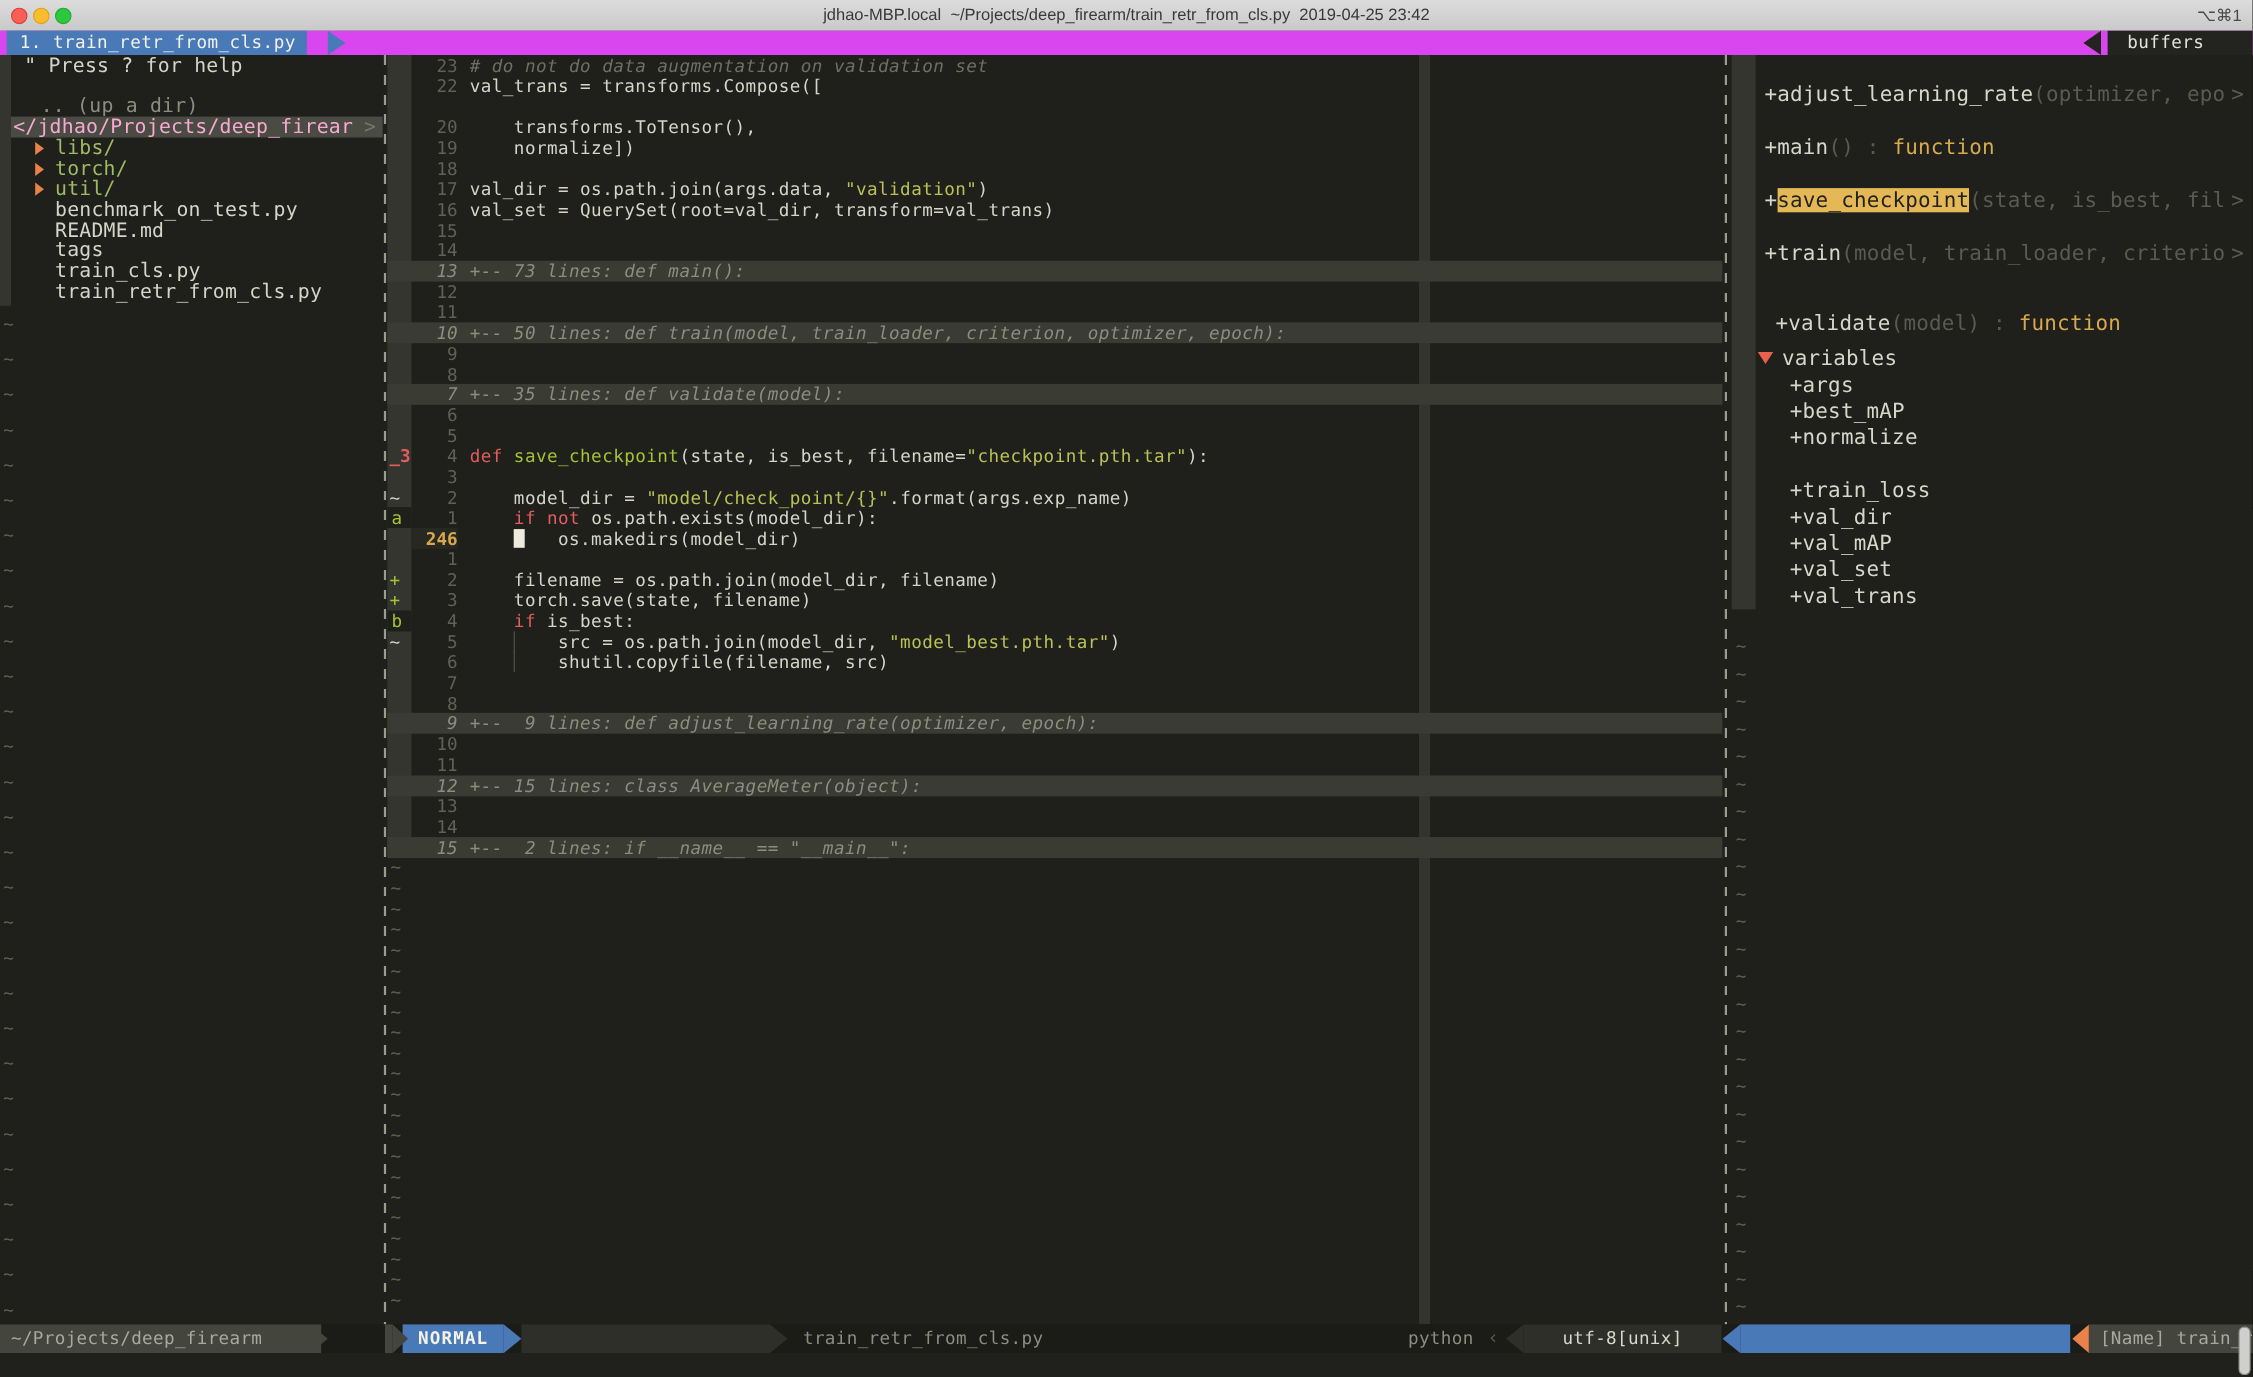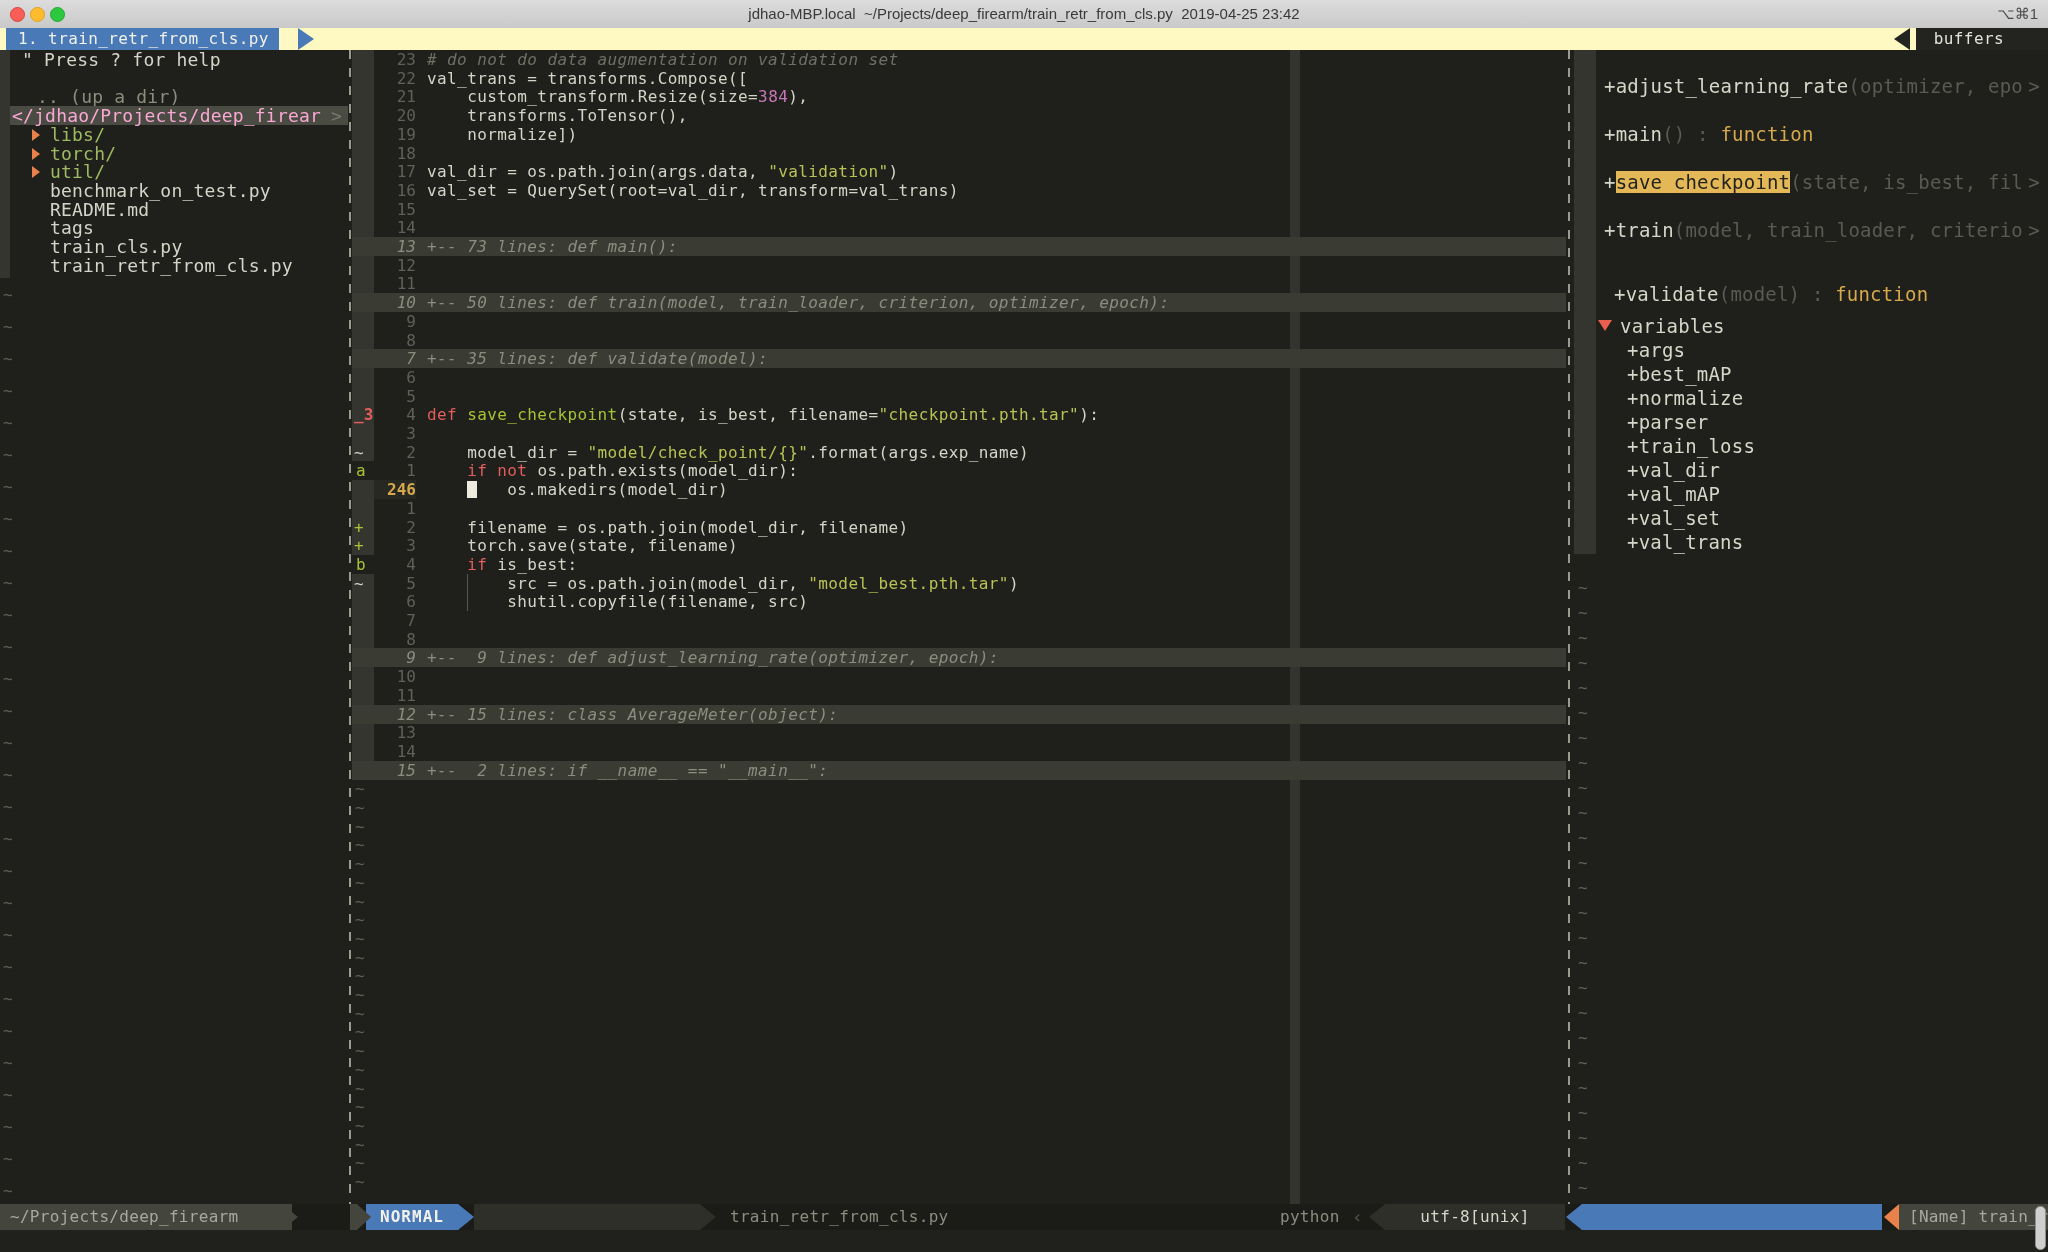--- a/index.html
+++ b/index.html
@@ -7,21 +7,21 @@
           font-family:"DejaVu Sans Mono",monospace;}
   .abs{position:absolute;}
   .mono{font:16px/19px "DejaVu Sans Mono",monospace;letter-spacing:.4px;white-space:pre;}
   
   #titlebar{left:0;top:0;width:2048px;height:28px;background:linear-gradient(#dcdcdc,#c9c9c9);
             border-bottom:1px solid #a2a2a2;}
   .tl{top:7px;width:13px;height:13px;border-radius:50%;}
   #titletext{width:100%;text-align:center;top:5px;font:15px "Liberation Sans",sans-serif;color:#3a3a3a;}
   #titleshortcut{right:10px;top:5px;font:15px "Liberation Sans",sans-serif;color:#4a4a4a;}
   
-  #tabline{left:0;top:28px;width:2048px;height:22px;background:#fef9c3;}
+  #tabline{left:0;top:28px;width:2048px;height:22px;background:#d946ef;}
   #tab1{left:6px;top:0;height:22px;background:#4a79b8;color:#f0f1e8;padding:0 10px 0 12px;}
   #tab1 span{display:inline-block;font:16px/22px "DejaVu Sans Mono",monospace;letter-spacing:.4px;}
   #tab1tip{left:298px;top:0;width:0;height:0;border-top:11px solid transparent;border-bottom:11px solid transparent;border-left:16px solid #4a79b8;}
   #buffers{right:0;top:0;height:22px;background:#23241f;color:#e2e3d8;padding:0 44px 0 18px;font:16px/22px "DejaVu Sans Mono",monospace;letter-spacing:.4px;}
   #bufferstip{right:138px;top:0;width:0;height:0;border-top:11px solid transparent;border-bottom:11px solid transparent;border-right:16px solid #23241f;}
   
   .vsep{top:50px;width:2px;height:1154px;
         background:repeating-linear-gradient(#9a9c90 0 9px,transparent 9px 18px);}
   
   #nerdtree{left:0;top:50px;width:348px;height:1154px;overflow:hidden;}
@@ -134,24 +134,20 @@
     <div class="ccol abs"></div>
     <div class="abs signstrip" style="left:0;top:0;width:22px;height:729px;"></div>
   <div class="row" style="top:0px;">
         <span class="num">23</span>
         <span class="mono etext" style="position:absolute;left:75px;"><span class="cc"># do not do data augmentation on validation set</span></span>
       </div>
       <div class="row" style="top:18.7px;">
         <span class="num">22</span>
         <span class="mono etext" style="position:absolute;left:75px;"><span class="cw">val_trans = transforms.Compose([</span></span>
       </div>
-      <div class="row" style="top:37.4px;">
-        <span class="num">21</span>
-        <span class="mono etext" style="position:absolute;left:75px;"><span class="cw">    custom_transform.Resize(size=</span><span class="cp">384</span><span class="cw">),</span></span>
-      </div>
       <div class="row" style="top:56.099999999999994px;">
         <span class="num">20</span>
         <span class="mono etext" style="position:absolute;left:75px;"><span class="cw">    transforms.ToTensor(),</span></span>
       </div>
       <div class="row" style="top:74.8px;">
         <span class="num">19</span>
         <span class="mono etext" style="position:absolute;left:75px;"><span class="cw">    normalize])</span></span>
       </div>
       <div class="row" style="top:93.5px;">
         <span class="num">18</span>
@@ -333,21 +329,20 @@
     <div class="abs signstrip" style="left:0;top:0;width:22px;height:504px;"></div>
   <div class="tgrow tg" style="top:24px;"><span style="position:absolute;left:30px;"><span class="tg-name">+</span><span class="tg-name">adjust_learning_rate</span><span class="tg-sig">(optimizer, epo</span></span><span class="tg-trunc">&gt;</span></div>
       <div class="tgrow tg" style="top:72px;"><span style="position:absolute;left:30px;"><span class="tg-name">+</span><span class="tg-name">main</span><span class="tg-sig">()</span><span class="tg-sig"> : </span><span class="tg-kind">function</span></span></div>
       <div class="tgrow tg" style="top:120px;"><span style="position:absolute;left:30px;"><span class="tg-name">+</span><span class="tg-active">save_checkpoint</span><span class="tg-sig">(state, is_best, fil</span></span><span class="tg-trunc">&gt;</span></div>
       <div class="tgrow tg" style="top:168px;"><span style="position:absolute;left:30px;"><span class="tg-name">+</span><span class="tg-name">train</span><span class="tg-sig">(model, train_loader, criterio</span></span><span class="tg-trunc">&gt;</span></div>
       <div class="tgrow tg" style="top:216px;"><span style="position:absolute;left:40px;margin-top:16px;"><span class="tg-name">+</span><span class="tg-name">validate</span><span class="tg-sig">(model)</span><span class="tg-sig"> : </span><span class="tg-kind">function</span></span></div>
       <div class="tgrow tg" style="top:264px;"><div class="tg-tri"></div><span class="tg-name" style="position:absolute;left:46px;">variables</span></div>
       <div class="tgrow tg" style="top:288px;"><span class="tg-name" style="position:absolute;left:53px;">+args</span></div>
       <div class="tgrow tg" style="top:312px;"><span class="tg-name" style="position:absolute;left:53px;">+best_mAP</span></div>
       <div class="tgrow tg" style="top:336px;"><span class="tg-name" style="position:absolute;left:53px;">+normalize</span></div>
-      <div class="tgrow tg" style="top:360px;"><span class="tg-name" style="position:absolute;left:53px;">+parser</span></div>
       <div class="tgrow tg" style="top:408px;"><span class="tg-name" style="position:absolute;left:53px;">+val_dir</span></div>
       <div class="tgrow tg" style="top:384px;"><span class="tg-name" style="position:absolute;left:53px;">+train_loss</span></div>
       <div class="tgrow tg" style="top:432px;"><span class="tg-name" style="position:absolute;left:53px;">+val_mAP</span></div>
       <div class="tgrow tg" style="top:480px;"><span class="tg-name" style="position:absolute;left:53px;">+val_trans</span></div>
       <div class="tgrow tg" style="top:456px;"><span class="tg-name" style="position:absolute;left:53px;">+val_set</span></div>
       <div class="tilde" style="top:528px;left:4px;position:absolute;">~</div>
       <div class="tilde" style="top:553px;left:4px;position:absolute;">~</div>
       <div class="tilde" style="top:578px;left:4px;position:absolute;">~</div>
       <div class="tilde" style="top:603px;left:4px;position:absolute;">~</div>
       <div class="tilde" style="top:628px;left:4px;position:absolute;">~</div>

